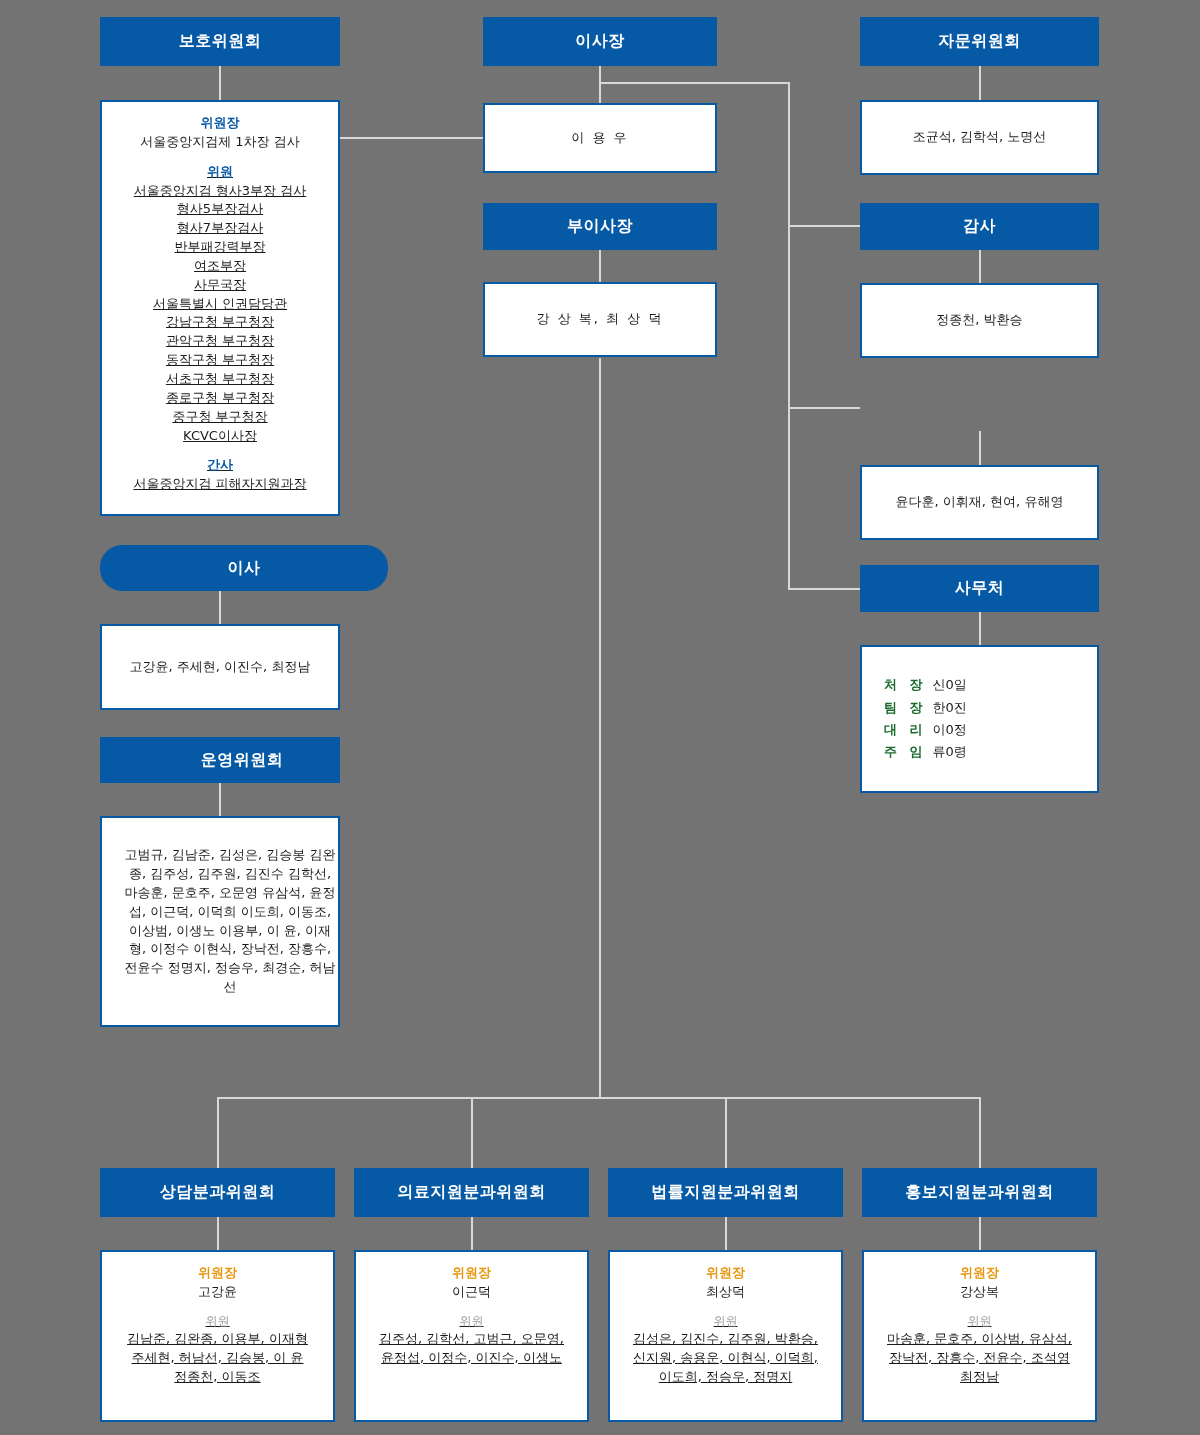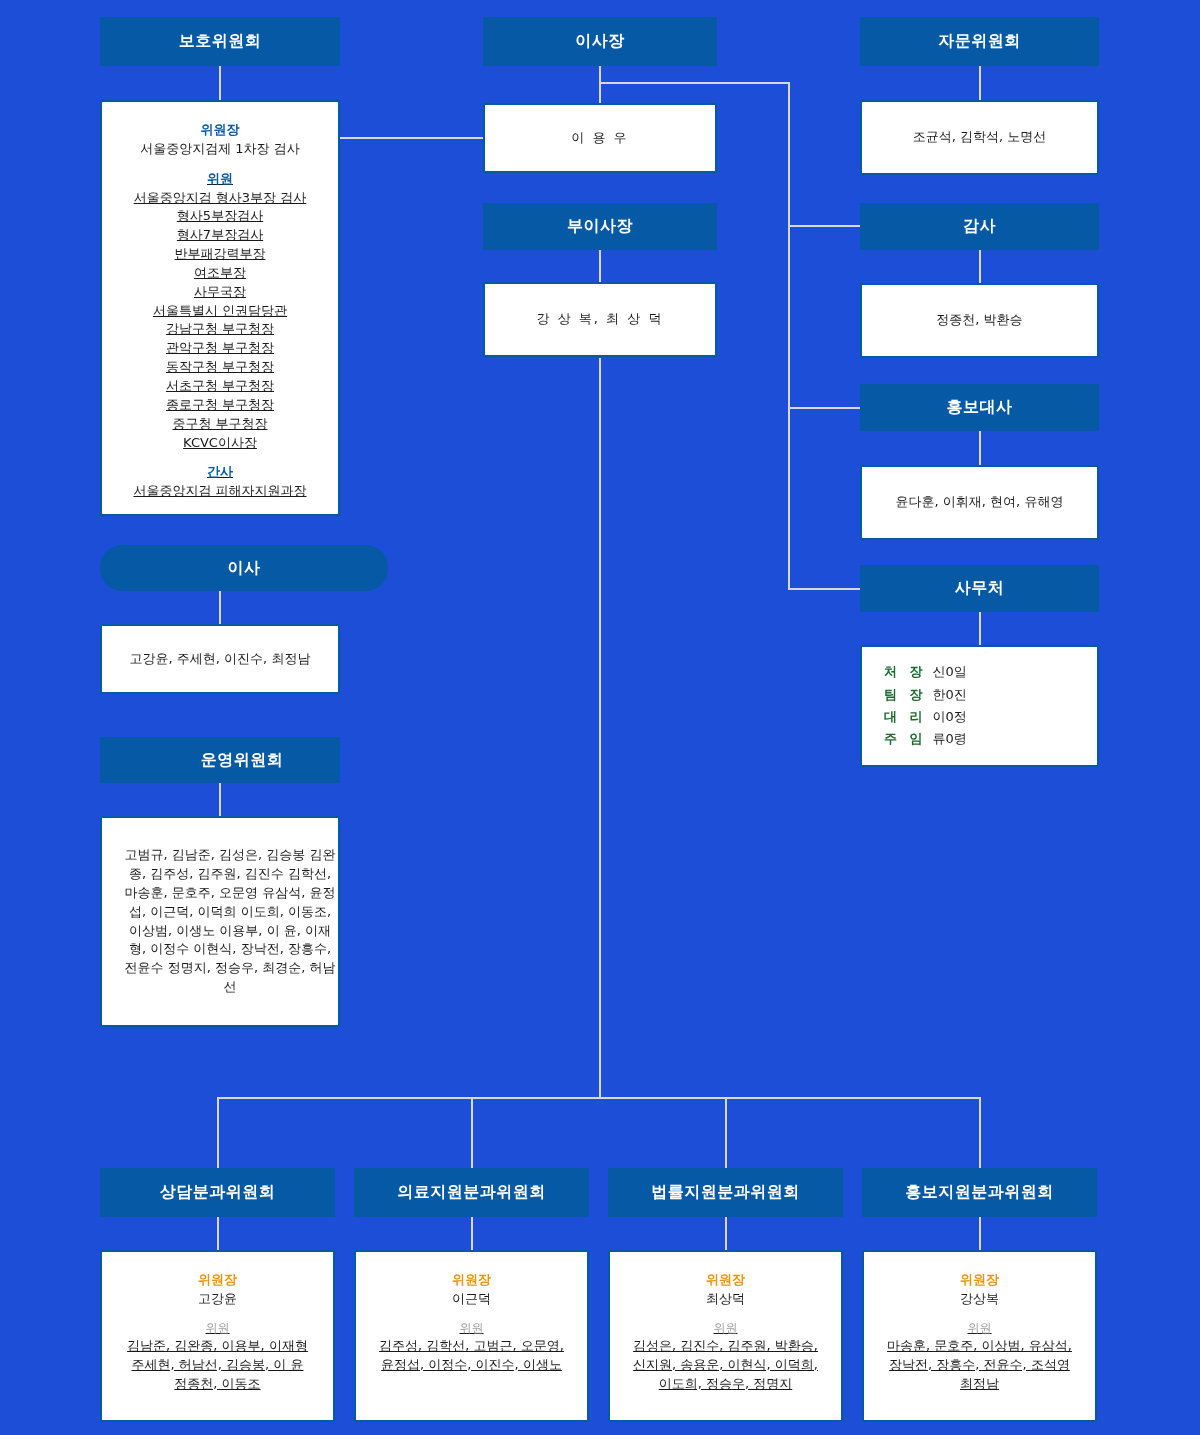--- a/index.html
+++ b/index.html
@@ -11,21 +11,21 @@
   body {
     font-family: "DejaVu Sans", "Liberation Sans", sans-serif;
     color: #222222;
     -webkit-font-smoothing: antialiased;
   }
   #chart {
     position: relative;
     width: 1200px;
     height: 1435px;
     overflow: hidden;
-    background: #1d4ed8;
+    background: #737373;
   }
   
   .line {
     position: absolute;
     background: #d8d8d8;
   }
   .line.v { width: 2px; }
   .line.h { height: 2px; }
 
   
@@ -51,21 +51,21 @@
     flex-direction: column;
     align-items: center;
     justify-content: center;
     text-align: center;
     font-size: 13px;
     line-height: 1.45;
     color: #1a1a1a;
   }
   .panel.top-align {
     justify-content: flex-start;
-    padding-top: 19px;
+    padding-top: 12px;
   }
   .lbl-blue {
     color: #0559a5;
     font-weight: bold;
     font-size: 13px;
   }
   .lbl-orange {
     color: #e8960c;
     font-weight: bold;
     font-size: 13px;
@@ -171,21 +171,21 @@
 중구청 부구청장
 KCVC이사장</div>
     </div>
     <div class="grp">
       <div class="lbl-blue">간사</div>
       <div class="body">서울중앙지검 피해자지원과장</div>
     </div>
   </div>
 
   <div class="hdr" style="left:100px; top:545px; width:288px; height:46px;border-radius:22px;">이사</div>
-  <div class="panel" style="left:100px; top:624px; width:240px; height:70px;">
+  <div class="panel" style="left:100px; top:624px; width:240px; height:86px;">
     <div class="body">고강윤, 주세현, 이진수, 최정남</div>
   </div>
 
   <div class="hdr" style="left:100px; top:737px; width:240px; height:46px;padding-left:44px;">운영위원회</div>
   <div class="panel" style="left:100px; top:816px; width:240px; height:211px;padding-left:20px;">
     <div class="body">고범규, 김남준, 김성은, 김승봉
 김완종, 김주성, 김주원, 김진수
 김학선, 마송훈, 문호주, 오문영
 유삼석, 윤정섭, 이근덕, 이덕희
 이도희, 이동조, 이상범, 이생노
@@ -207,27 +207,26 @@
   <div class="hdr" style="left:860px; top:17px; width:239px; height:49px;">자문위원회</div>
   <div class="panel" style="left:860px; top:100px; width:239px; height:75px;">
     <div class="body">조균석, 김학석, 노명선</div>
   </div>
 
   <div class="hdr" style="left:860px; top:203px; width:239px; height:47px;">감사</div>
   <div class="panel" style="left:860px; top:283px; width:239px; height:75px;">
     <div class="body">정종천, 박환승</div>
   </div>
 
-  <div class="hdr" style="left:860px; top:384px; width:239px; height:47px;">홍보대사</div>
   <div class="panel" style="left:860px; top:465px; width:239px; height:75px;">
     <div class="body">윤다훈, 이휘재, 현여, 유해영</div>
   </div>
 
   <div class="hdr" style="left:860px; top:565px; width:239px; height:47px;">사무처</div>
-  <div class="panel" style="left:860px; top:645px; width:239px; height:122px;">
+  <div class="panel" style="left:860px; top:645px; width:239px; height:148px;">
     <div class="roster">
       <div class="roster-row">
         <span class="roster-role">처 장</span><span class="roster-name">신0일</span>
       </div>
       <div class="roster-row">
         <span class="roster-role">팀 장</span><span class="roster-name">한0진</span>
       </div>
       <div class="roster-row">
         <span class="roster-role">대 리</span><span class="roster-name">이0정</span>
       </div>

